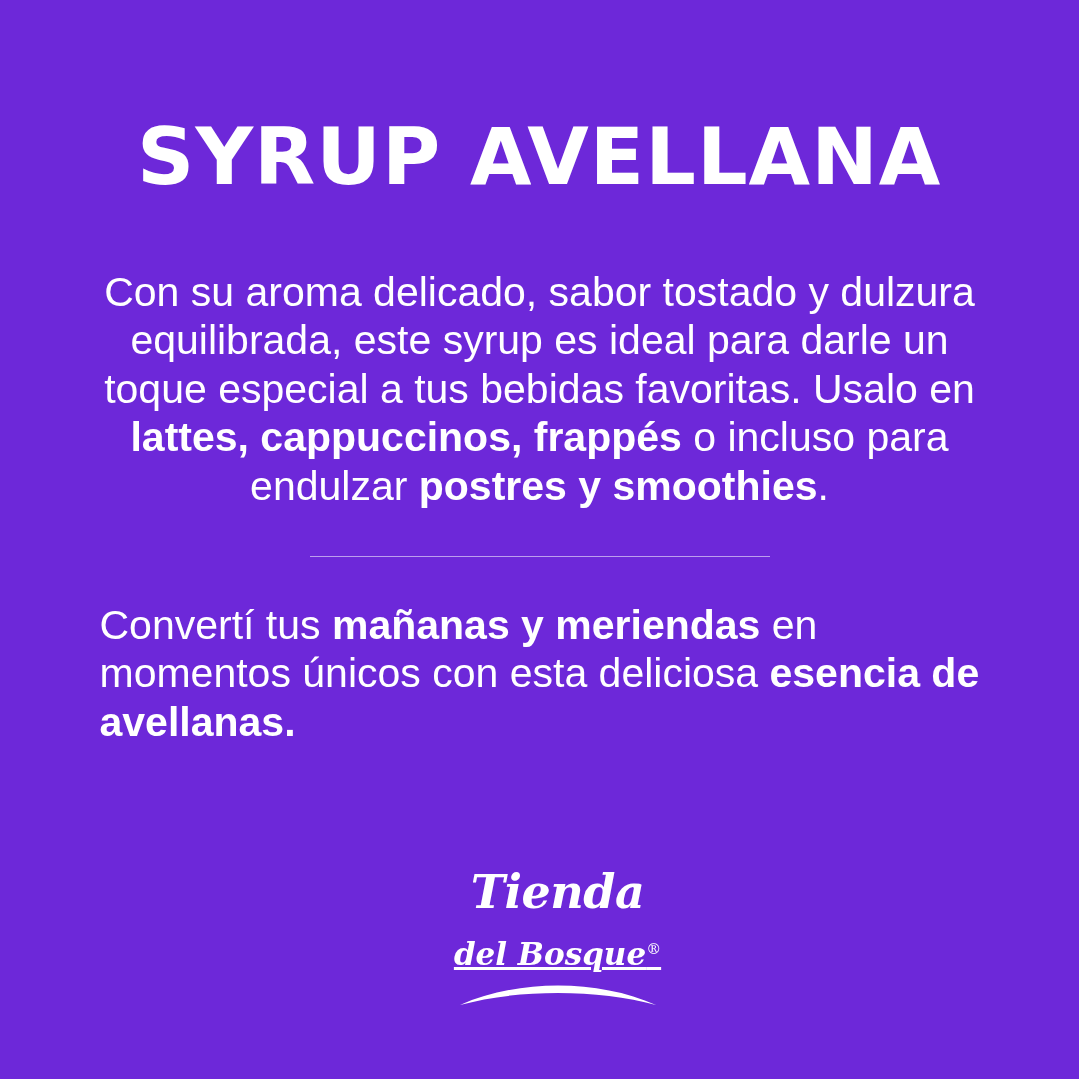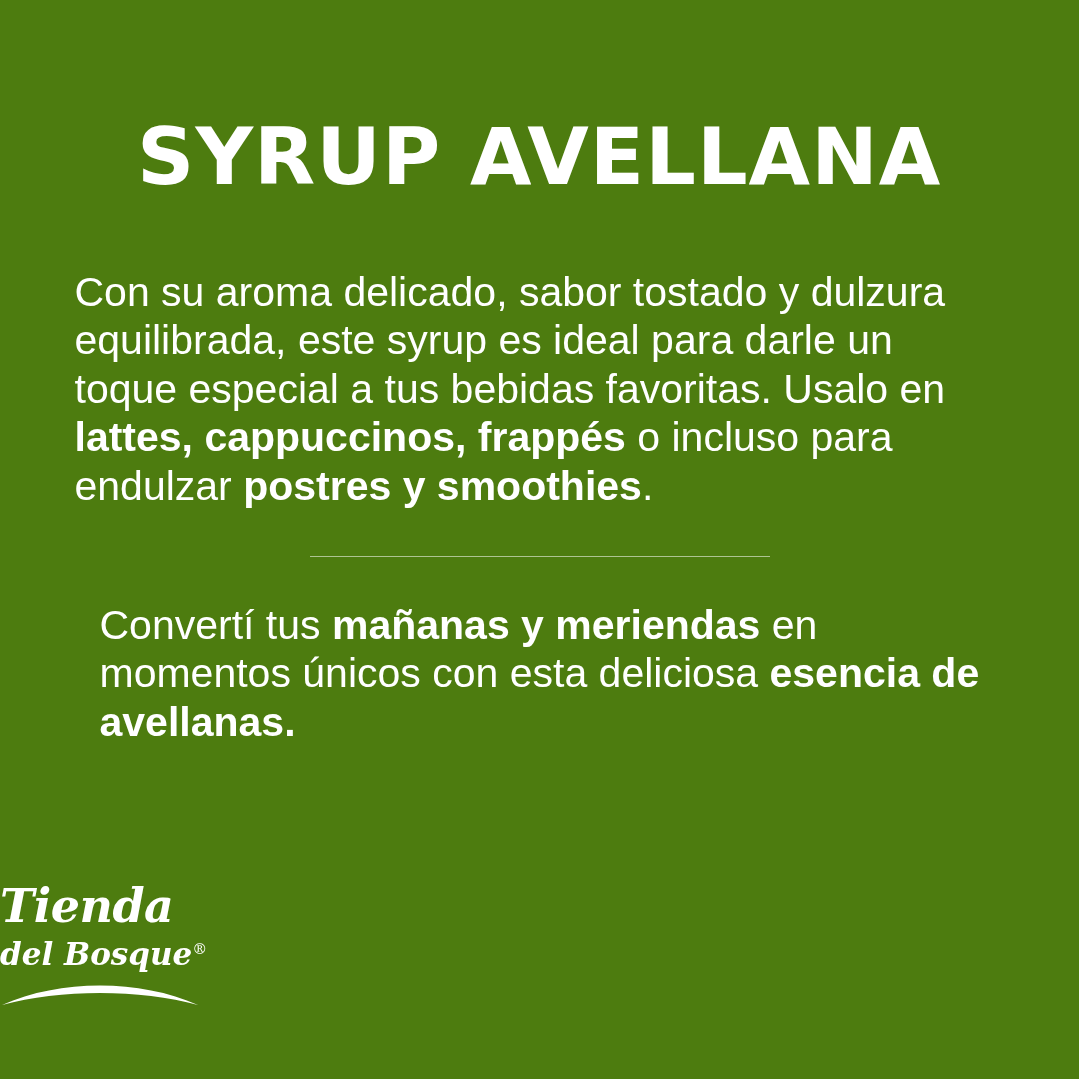--- a/index.html
+++ b/index.html
@@ -14,38 +14,38 @@
     overflow: hidden;
   }
   .card {
     position: relative;
     width: 1079px;
     height: 1079px;
     box-sizing: border-box;
     display: flex;
     flex-direction: column;
     align-items: center;
-    background: #4d7c0f;
+    background: #6d28d9;
   }
   .title {
     margin-top: 118px;
     font-family: "DejaVu Sans", sans-serif;
     font-weight: 700;
     font-size: 78px;
     letter-spacing: 1px;
     color: #ffffff;
     text-transform: uppercase;
     line-height: 1;
     text-align: center;
     transform: scaleX(1.02);
   }
   .body-block {
     margin-top: 72px;
     width: 930px;
-    text-align: left;
+    text-align: center;
     color: #ffffff;
     font-size: 41px;
     line-height: 1.18;
     font-weight: 300;
   }
   .body-block .strong {
     font-weight: 700;
   }
   .divider {
     margin-top: 46px;
@@ -65,39 +65,42 @@
   .body-block2 .strong {
     font-weight: 700;
   }
   .logo {
     position: absolute;
     left: 0;
     right: 0;
     bottom: 72px;
     display: flex;
     flex-direction: column;
+    align-items: center;
+    padding-left: 36px;
   }
   .logo-line1 {
     font-family: "DejaVu Serif", serif;
     font-style: italic;
     font-weight: 700;
     font-size: 46px;
     color: #ffffff;
     line-height: 1;
     letter-spacing: -0.5px;
   }
   .logo-line2 {
     font-family: "DejaVu Serif", serif;
     font-style: italic;
     font-weight: 700;
     font-size: 31px;
     color: #ffffff;
     line-height: 1.1;
-    margin-top: 8px;
+    margin-top: 22px;
     position: relative;
+    text-decoration: underline;
   }
   .logo-line2 .reg {
     font-size: 15px;
     vertical-align: super;
     font-style: normal;
     font-weight: 400;
   }
   .logo-swoosh {
     margin-top: 10px;
     width: 200px;

